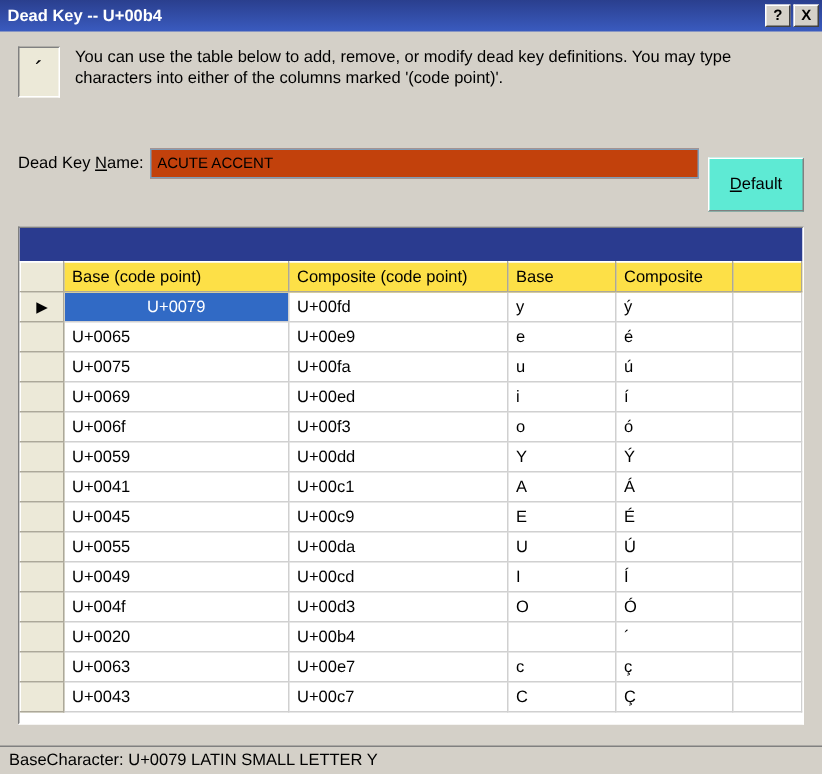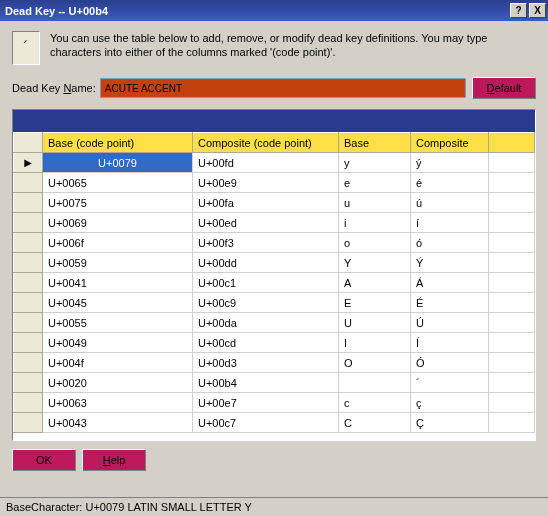--- a/index.html
+++ b/index.html
@@ -60,30 +60,31 @@
     flex:1;
     height:20px;
     border:1px solid #7f9db9;
     background:#c2410c;
     padding:2px 4px;
     font-family:inherit;
     font-size:10px;
     margin-right:6px;
   }
   .btn {
-    background:#be185d;
+    background:#5eead4;
     border:1px solid #808080;
     border-top-color:#fff;
     border-left-color:#fff;
-    height:22px;
+    height:36px;
     padding:0 10px;
     font-family:inherit;
     font-size:11px;
     cursor:pointer;
     min-width:64px;
+    margin-top:28px;
   }
   .table-outer {
     border:1px solid #808080;
     border-right-color:#fff;
     border-bottom-color:#fff;
     height:332px;
     background:#fff;
     overflow:auto;
   }
   .tophdr {

